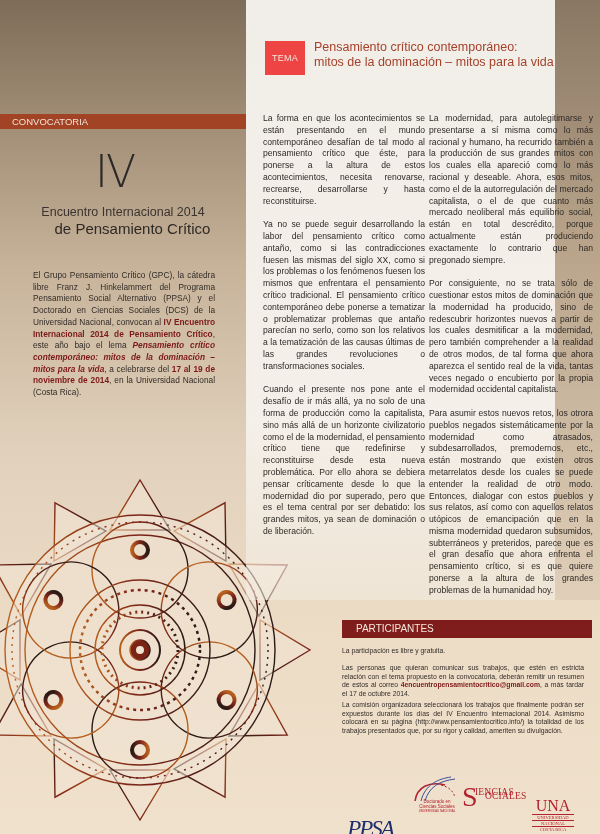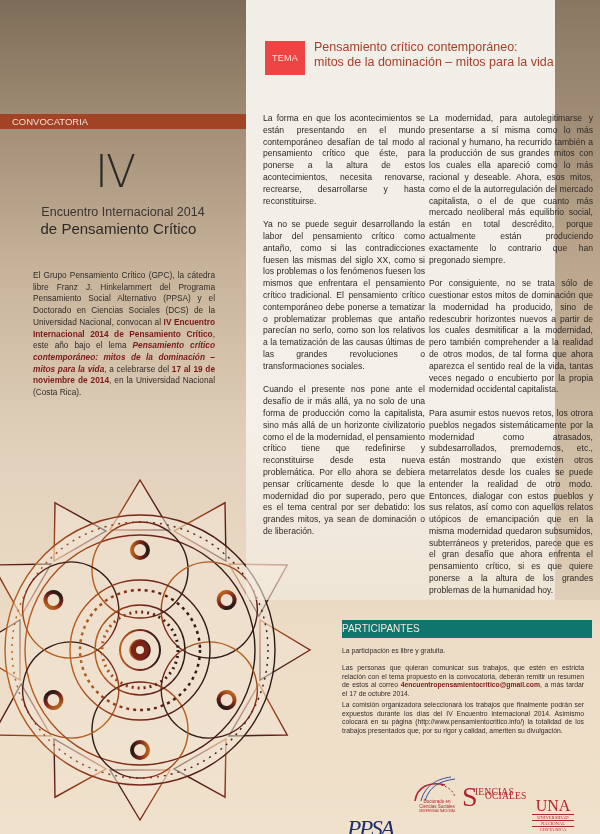--- a/index.html
+++ b/index.html
@@ -45,38 +45,38 @@
   .roman {
     position: absolute; left: 0; top: 148px; width: 229px; text-align: center;
     font-family: "DejaVu Sans", sans-serif; font-weight: 200;
     font-size: 44px; line-height: 48px; color: #2c2a28; letter-spacing: -2px;
   }
   .enc1 {
     position: absolute; left: 0; top: 205px; width: 246px; text-align: center;
     font-size: 12.5px; color: #3b342e;
   }
   .enc2 {
-    position: absolute; left: 0; top: 220px; width: 237px; text-align: center;
+    position: absolute; left: 14px; top: 220px; width: 237px; text-align: center;
     font-size: 15px; color: #2e2925;
   }
   .intro {
     position: absolute; left: 33px; top: 270px; width: 182px;
     font-size: 8.3px; line-height: 11.7px; text-align: justify; color: #322b26;
   }
   .intro .hl { color: #7c1818; font-weight: bold; }
   .intro .hl-i { color: #7c1818; font-weight: bold; font-style: italic; }
 
   .mandala {
     position: absolute; left: -10px; top: 440px; width: 330px; height: 390px;
   }
 
   .participantes-bar {
     position: absolute; left: 342px; top: 620px; width: 250px; height: 18px;
-    background: #0f766e; color: #f6e8dc;
-    font-size: 10px; line-height: 18px; 
+    background: #7f1d1d; color: #f6e8dc;
+    font-size: 10px; line-height: 18px; padding-left: 14px;
   }
   .part {
     position: absolute; left: 342px; width: 242px;
     font-size: 6.8px; line-height: 8.6px; color: #332c27; text-align: justify;
   }
   .part .email { color: #7c1818; font-weight: bold; }
   .p1 { top: 647px; }
   .p2 { top: 664px; }
   .p3 { top: 701px; }
 

